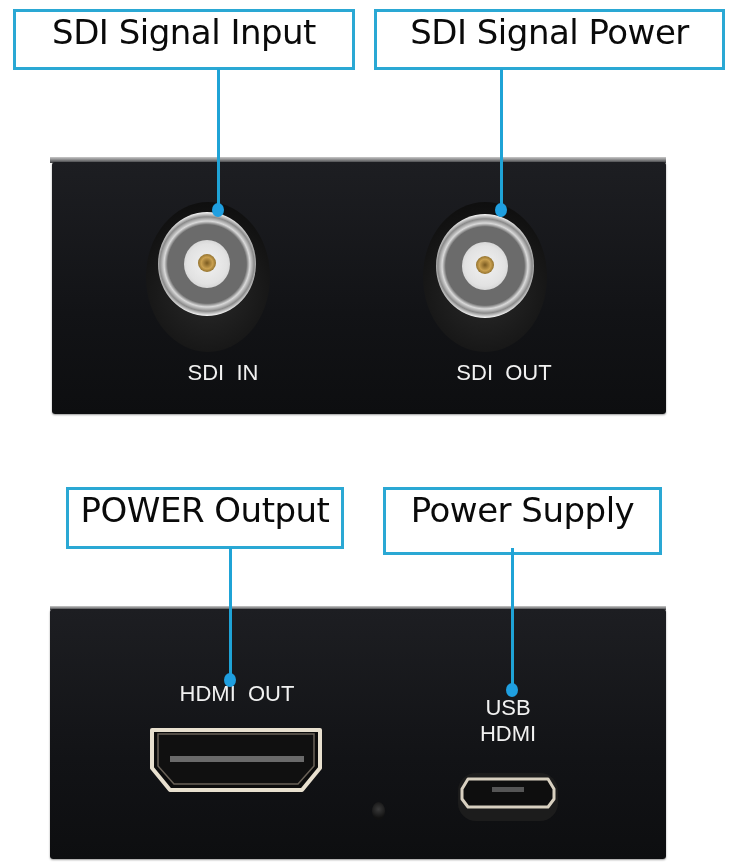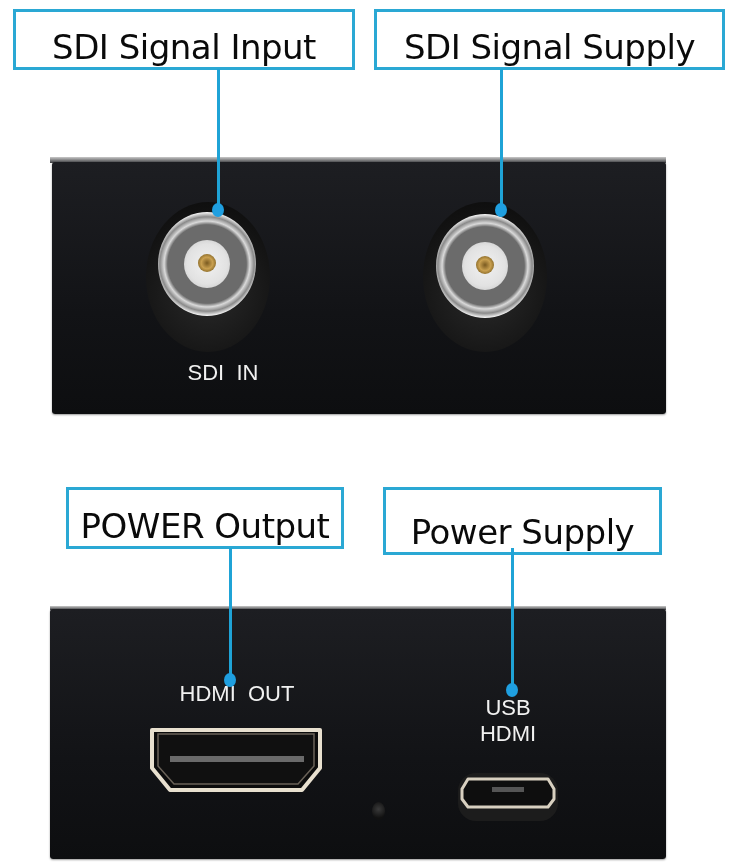--- a/index.html
+++ b/index.html
@@ -1,37 +1,37 @@
 <!DOCTYPE html>
 <html><head>
 <meta charset="utf-8">
 <style>
   html, body { margin:0; padding:0; background:#ffffff; }
   body { width:740px; height:868px; position:relative; overflow:hidden; font-family:"DejaVu Sans", sans-serif; }
-  .callout { position:absolute; background:#fff; border:3px solid #2aa8d4; box-sizing:border-box; display:flex; align-items:flex-end; justify-content:center; color:#0a0a0a; font-size:34px; letter-spacing:-0.5px; white-space:nowrap; }
+  .callout { position:absolute; background:#fff; border:3px solid #2aa8d4; box-sizing:border-box; display:flex; align-items:flex-start; justify-content:center; color:#0a0a0a; font-size:34px; letter-spacing:-0.5px; white-space:nowrap; }
   .leader { position:absolute; width:3px; background:#1fa3d6; }
   .dot { position:absolute; width:12px; height:14px; border-radius:50%; background:#1f9fe0; }
   .panel { position:absolute; background:linear-gradient(#1d1e22,#121316 60%,#0d0e10); border-radius:3px; box-shadow: 0 1px 2px rgba(0,0,0,.4); }
   .panel-top { position:absolute; height:6px; background:linear-gradient(#c9c9c9,#3a3b3e); }
   .silk { position:absolute; color:#f1f1f1; font-family:"Liberation Sans", sans-serif; font-size:22px; letter-spacing:0px; white-space:nowrap; text-align:center; }
   .bnc-hole { position:absolute; border-radius:50%; background:radial-gradient(circle at 50% 60%, #2a2a2a 0%, #121212 70%, #0a0a0a 100%); }
   .bnc-ring1 { position:absolute; border-radius:50%; background:radial-gradient(circle, #6b6b6b 55%, #d9d9d9 60%, #8a8a8a 66%, #eeeeee 72%, #9a9a9a 80%, #cfcfcf 88%, #5a5a5a 100%); }
   .bnc-insul { position:absolute; border-radius:50%; background:radial-gradient(circle, #f1f1f1 0%, #e2e2e2 60%, #bdbdbd 100%); }
   .bnc-pin { position:absolute; border-radius:50%; background:radial-gradient(circle, #7a5a20 0%, #c9a050 45%, #8a6a28 75%, #d9c28a 100%); }
   .hdmi { position:absolute; }
   .led { position:absolute; border-radius:50%; background:radial-gradient(circle at 50% 40%, #3a3a3a, #111 70%); }
 </style>
 </head>
 <body>
 
 <div class="callout" style="left:13px;top:9px;width:342px;height:61px;">
   <span>SDI Signal Input</span>
 </div>
 <div class="callout" style="left:374px;top:9px;width:351px;height:61px;">
-  <span>SDI Signal Supply</span>
+  <span>SDI Signal Power</span>
 </div>
 <div class="callout" style="left:66px;top:487px;width:278px;height:62px;">
   <span>POWER Output</span>
 </div>
 <div class="callout" style="left:383px;top:487px;width:279px;height:68px;">
   <span>Power Supply</span>
 </div>
 
 <div class="panel-top" style="left:50px;top:157px;width:616px;"></div>
 <div class="panel" style="left:52px;top:162px;width:614px;height:252px;">
@@ -39,20 +39,21 @@
   <div class="bnc-hole" style="left:94px;top:40px;width:124px;height:150px;"></div>
   <div class="bnc-ring1" style="left:106px;top:50px;width:98px;height:104px;"></div>
   <div class="bnc-insul" style="left:132px;top:78px;width:46px;height:48px;"></div>
   <div class="bnc-pin" style="left:146px;top:92px;width:18px;height:18px;"></div>
   <div class="silk" style="left:96px;top:198px;width:150px;">SDI  IN</div>
 
   <div class="bnc-hole" style="left:371px;top:40px;width:124px;height:150px;"></div>
   <div class="bnc-ring1" style="left:384px;top:52px;width:98px;height:104px;"></div>
   <div class="bnc-insul" style="left:410px;top:80px;width:46px;height:48px;"></div>
   <div class="bnc-pin" style="left:424px;top:94px;width:18px;height:18px;"></div>
+  <div class="silk" style="left:362px;top:198px;width:180px;">SDI  OUT</div>
 </div>
 
 <div class="panel-top" style="left:50px;top:606px;width:616px;height:4px;"></div>
 <div class="panel" style="left:50px;top:609px;width:616px;height:250px;">
   <div class="silk" style="left:92px;top:72px;width:190px;">HDMI  OUT</div>
 
   <svg class="hdmi" style="left:96px;top:115px;" width="180" height="82" viewBox="0 0 180 82">
     <path d="M6 6 H174 V44 L156 66 H24 L6 44 Z" fill="#0c0c0c" stroke="#e8e0cf" stroke-width="4" stroke-linejoin="round"></path>
     <path d="M12 10 H168 V42 L152 60 H28 L12 42 Z" fill="#101010" stroke="#6a6258" stroke-width="1.5"></path>
     <rect x="24" y="32" width="134" height="6" fill="#6a6a6a"></rect>

